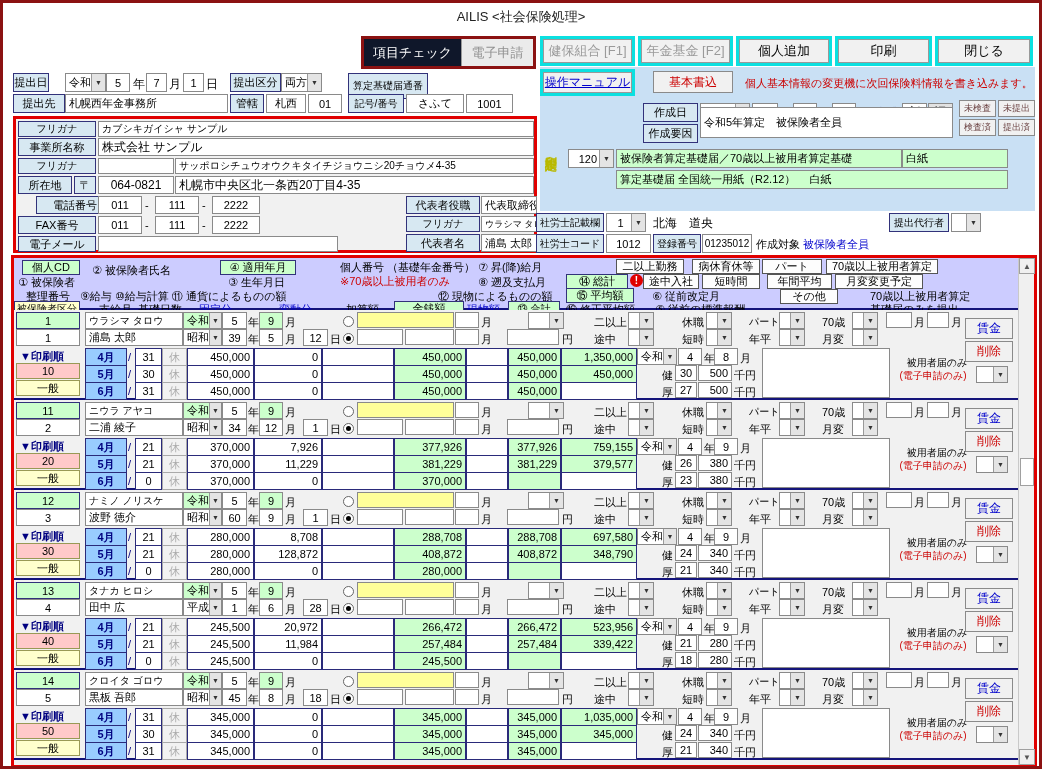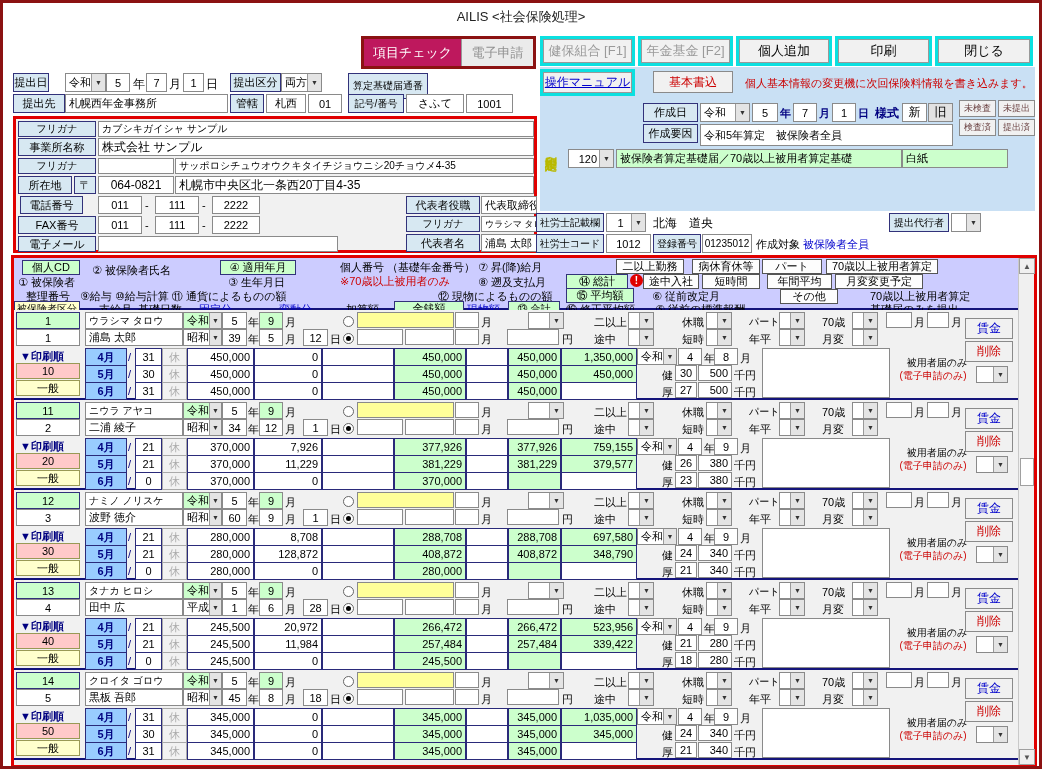--- a/index.html
+++ b/index.html
@@ -33,21 +33,21 @@
 .prow{position:relative;height:90px;background:#f1f1f1;border-bottom:2px solid #14147a}
 </style>
 </head>
 <body>
 
 <div class="app">
   <div class="tx" style="left:0;right:0;top:5px;text-align:center;font-size:13px;color:#222">AILIS &lt;社会保険処理&gt;</div>
 
 
   <div class="a" style="left:358px;top:33px;width:175px;height:33px;border:3px solid #8b1212;display:flex">
-    <div style="width:97px;background:#be185d;color:#fff;display:flex;align-items:center;justify-content:center;font-size:13px">項目チェック</div>
+    <div style="width:97px;background:#0f172a;color:#fff;display:flex;align-items:center;justify-content:center;font-size:13px">項目チェック</div>
     <div style="flex:1;background:#ebebeb;color:#909090;display:flex;align-items:center;justify-content:center;font-size:13px;border-left:1px solid #999">電子申請</div>
   </div>
 
   <div class="a" style="left:537px;top:64px;width:495px;height:144px;background:#c9e0f4"></div>
 
   <div class="cy" style="left:537px;top:33px;width:95px;height:30px">
       <div class="in" style="color:#9a9a9a">健保組合 [F1]</div>
     </div>
   <div class="cy" style="left:635px;top:33px;width:95px;height:30px">
       <div class="in" style="color:#9a9a9a">年金基金 [F2]</div>
@@ -99,21 +99,21 @@
     <div class="bx" style="left:82px;top:2px;width:436px;height:16px;font-size:10px">カブシキガイシャ サンプル</div>
     <div class="lb" style="left:2px;top:19px;width:78px;height:18px">事業所名称</div>
     <div class="bx" style="left:82px;top:19px;width:436px;height:18px;font-size:12px">株式会社 サンプル</div>
     <div class="lb" style="left:2px;top:39px;width:78px;height:16px;font-size:10px">フリガナ</div>
     <div class="bx" style="left:82px;top:39px;width:76px;height:16px"></div>
     <div class="bx" style="left:159px;top:39px;width:359px;height:16px;font-size:10px">サッポロシチュウオウクキタイチジョウニシ20チョウメ4-35</div>
     <div class="lb" style="left:2px;top:57px;width:54px;height:18px">所在地</div>
     <div class="lb" style="left:58px;top:57px;width:22px;height:18px">〒</div>
     <div class="bx ct" style="left:82px;top:57px;width:76px;height:18px;font-size:12px">064-0821</div>
     <div class="bx" style="left:159px;top:57px;width:359px;height:18px;font-size:12px">札幌市中央区北一条西20丁目4-35</div>
-    <div class="lb" style="left:4px;top:77px;width:63px;height:18px">電話番号</div>
+    <div class="lb" style="left:20px;top:77px;width:78px;height:18px">電話番号</div>
     <div class="bx ct" style="left:82px;top:77px;width:44px;height:18px">011</div>
     <div class="tx" style="left:129px;top:80px">-</div>
     <div class="bx ct" style="left:139px;top:77px;width:44px;height:18px">111</div>
     <div class="tx" style="left:186px;top:80px">-</div>
     <div class="bx ct" style="left:196px;top:77px;width:48px;height:18px">2222</div>
     <div class="lb" style="left:390px;top:77px;width:74px;height:18px">代表者役職</div>
     <div class="bx" style="left:465px;top:77px;width:56px;height:18px">代表取締役</div>
     <div class="lb" style="left:2px;top:97px;width:78px;height:18px">FAX番号</div>
     <div class="bx ct" style="left:82px;top:97px;width:44px;height:18px">011</div>
     <div class="tx" style="left:129px;top:100px">-</div>
@@ -141,29 +141,30 @@
   <div class="tx navy" style="left:855px;top:103px;font-weight:bold">日</div>
   <div class="tx navy" style="left:872px;top:102px;font-size:12px;font-weight:bold">様式</div>
   <div class="bt" style="left:899px;top:100px;width:25px;height:19px;background:#fff">新</div>
   <div class="bt" style="left:925px;top:100px;width:25px;height:19px;background:#e2e2e2">旧</div>
   <div class="bt" style="left:956px;top:97px;width:37px;height:17px;font-size:9px;color:#6b4343">未検査</div>
   <div class="bt" style="left:995px;top:97px;width:37px;height:17px;font-size:9px;color:#6b4343">未提出</div>
   <div class="bt" style="left:956px;top:116px;width:37px;height:17px;font-size:9px;color:#6b4343">検査済</div>
   <div class="bt" style="left:995px;top:116px;width:37px;height:17px;font-size:9px;color:#6b4343">提出済</div>
 
   <div class="lb" style="left:640px;top:121px;width:55px;height:19px">作成要因</div>
-  <div class="bx" style="left:697px;top:121px;width:253px;height:22px">令和5年算定　被保険者全員</div>
+  <div class="bx" style="left:697px;top:104px;width:253px;height:31px">令和5年算定　被保険者全員</div>
 
   <div class="a vert" style="left:539px;top:143px;height:62px">印刷設定</div>
   <div class="sl" style="left:565px;top:146px;width:46px;height:19px">
       <b class="rt" style="justify-content:flex-end;padding-right:2px">120</b>
       <i>▼</i>
     </div>
   <div class="bx" style="left:613px;top:146px;width:286px;height:19px;background:#ccffcc">被保険者算定基礎届／70歳以上被用者算定基礎</div>
   <div class="bx" style="left:899px;top:146px;width:106px;height:19px;background:#ccffcc">白紙</div>
+  <div class="bx" style="left:613px;top:167px;width:392px;height:19px;background:#ccffcc">算定基礎届 全国統一用紙（R2.12）　 白紙</div>
 
   <div class="lb" style="left:533px;top:210px;width:68px;height:19px;font-size:10px">社労士記載欄</div>
   <div class="sl" style="left:603px;top:210px;width:40px;height:19px">
       <b class="ct" style="justify-content:center">1</b>
       <i>▼</i>
     </div>
   <div class="tx" style="left:650px;top:212px;font-size:12px">北海　道央</div>
   <div class="lb" style="left:886px;top:210px;width:60px;height:19px;font-size:10px">提出代行者</div>
   <div class="sl" style="left:948px;top:210px;width:30px;height:19px">
       <b></b>

